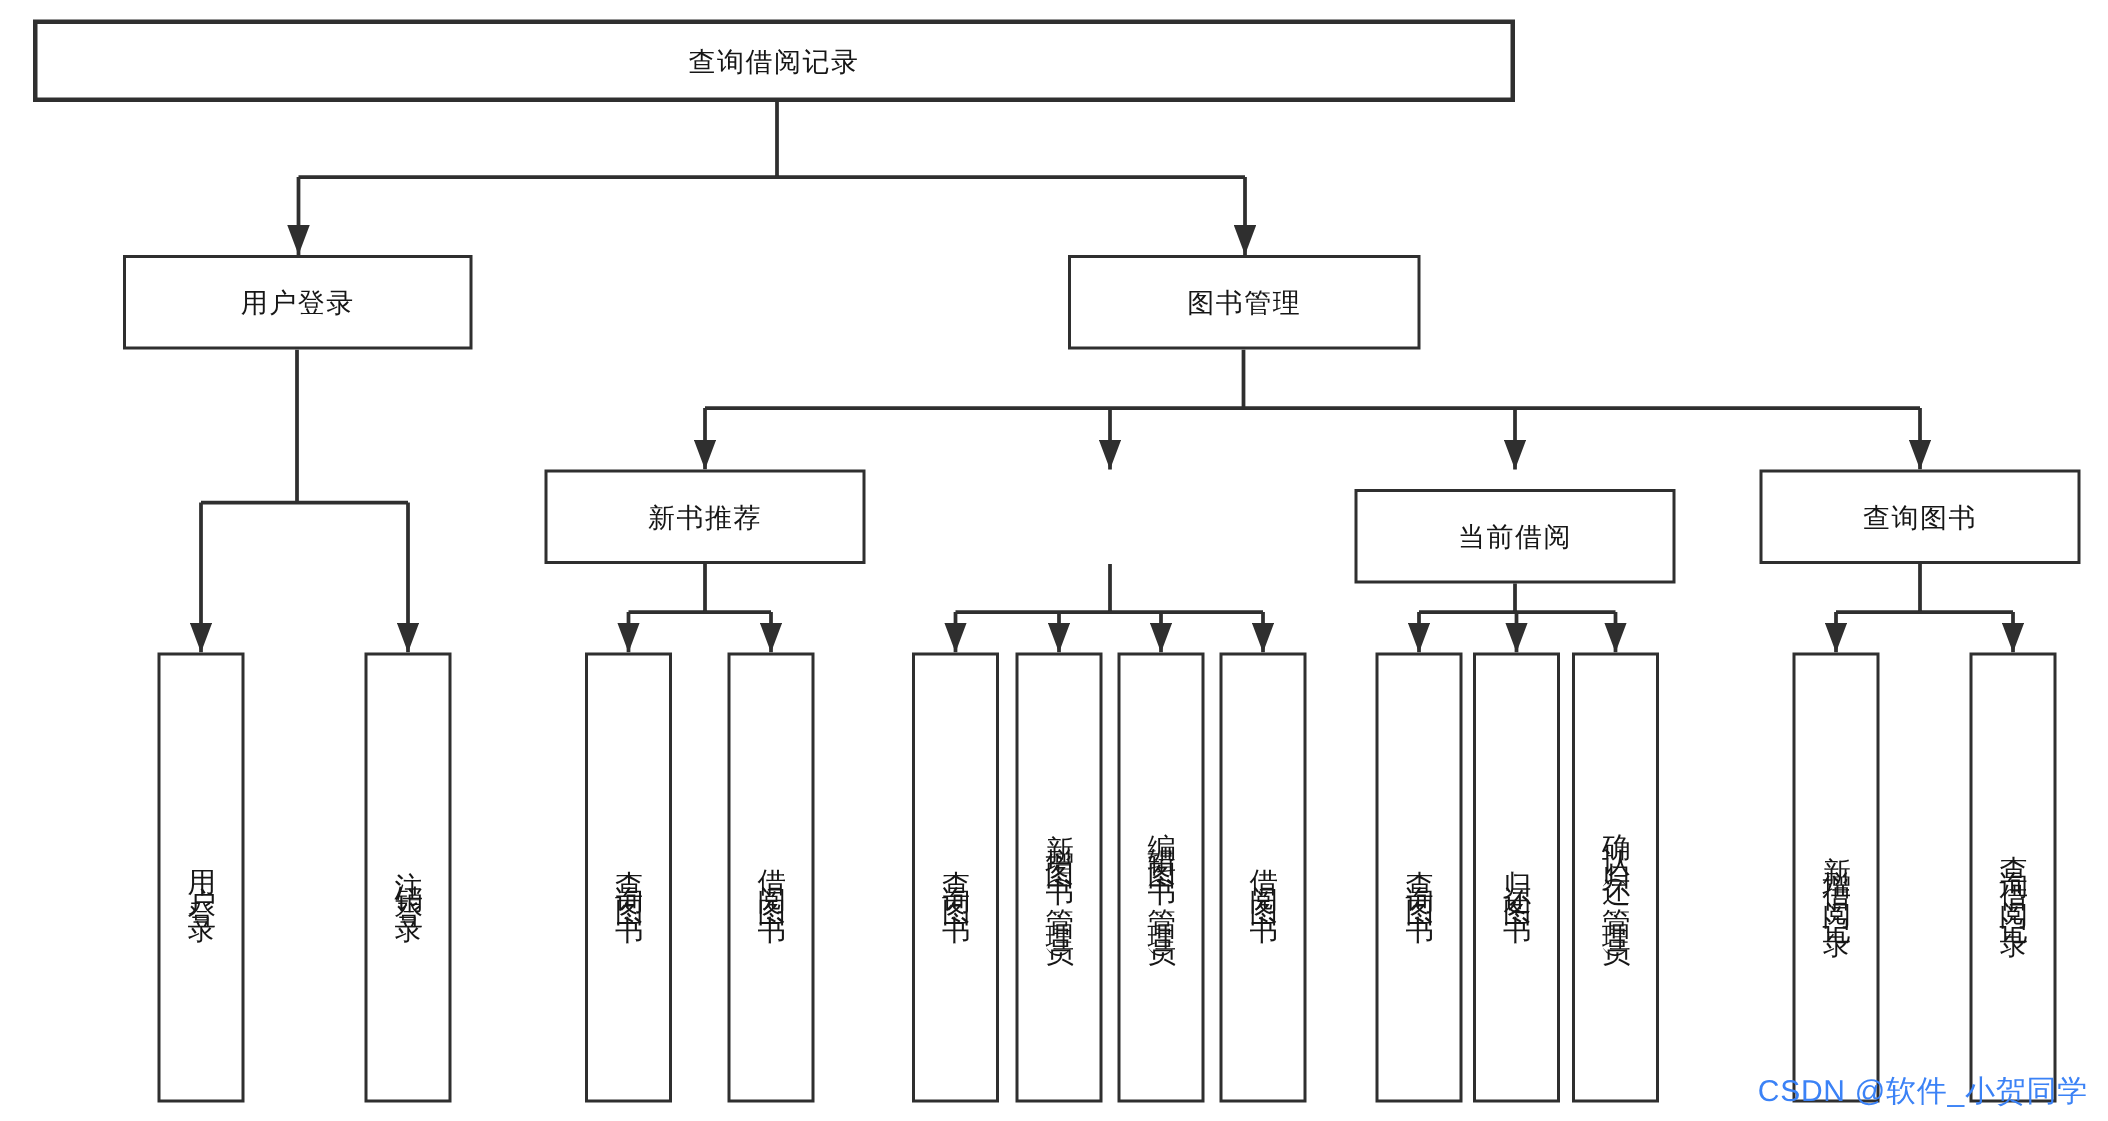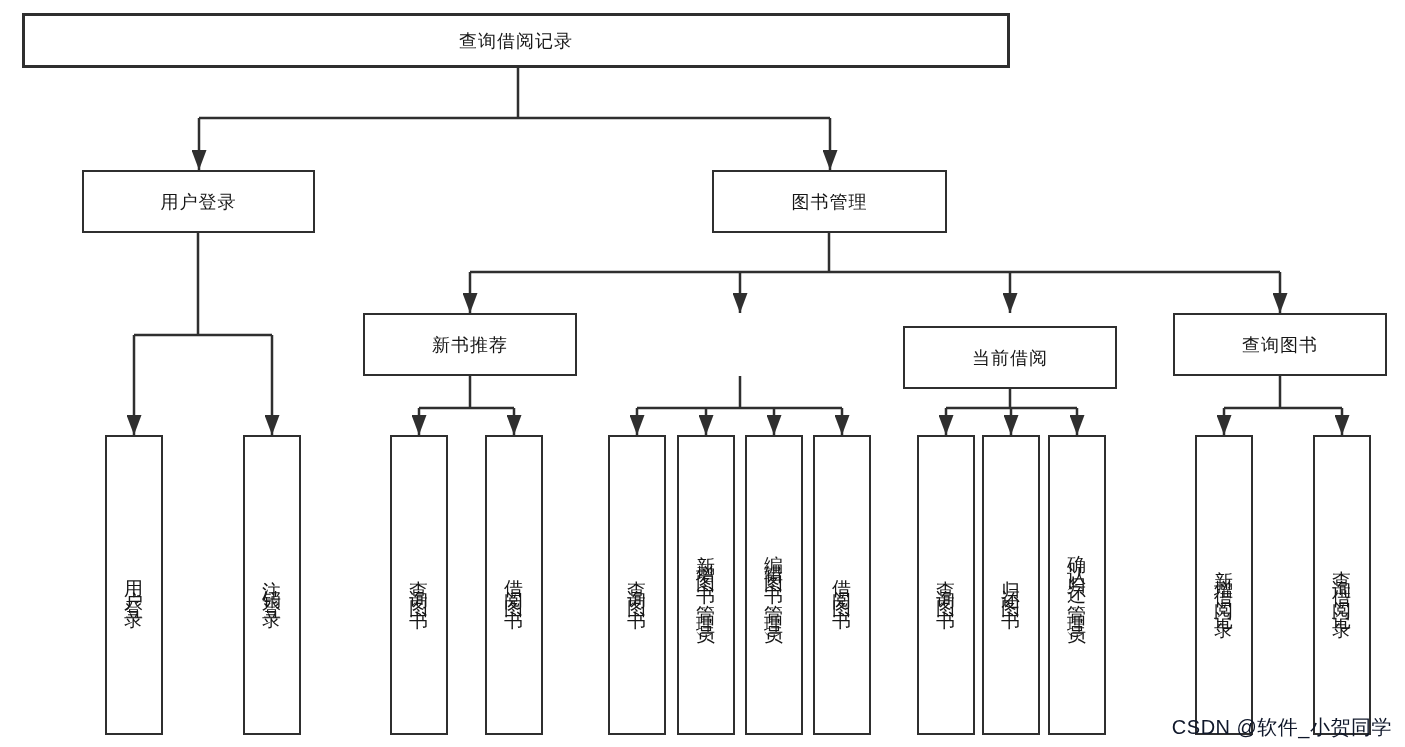--- a/index.html
+++ b/index.html
@@ -45,21 +45,21 @@
     font-size: 19px;
     line-height: 1;
     letter-spacing: 10px;
     white-space: nowrap;
   }
   #watermark {
     position: absolute;
     top: 714px;
     right: 13px;
     font-size: 20px;
-    color: #0f172a;
+    color: #3b82f6;
     letter-spacing: 0.5px;
     z-index: 5;
     white-space: nowrap;
   }
 </style>
 </head>
 <body>
 
 <div id="canvas">
 

